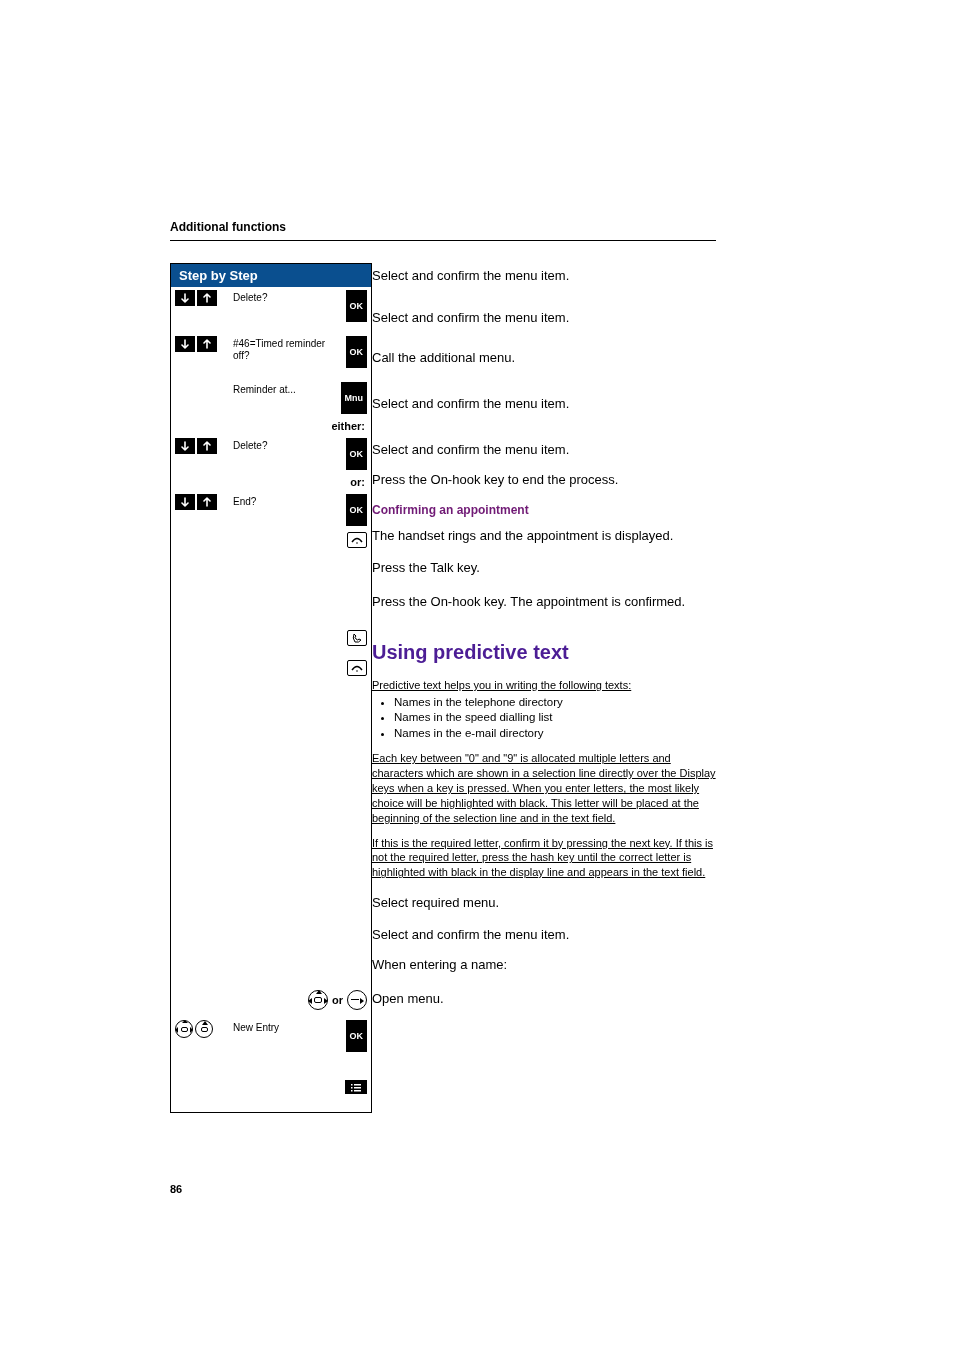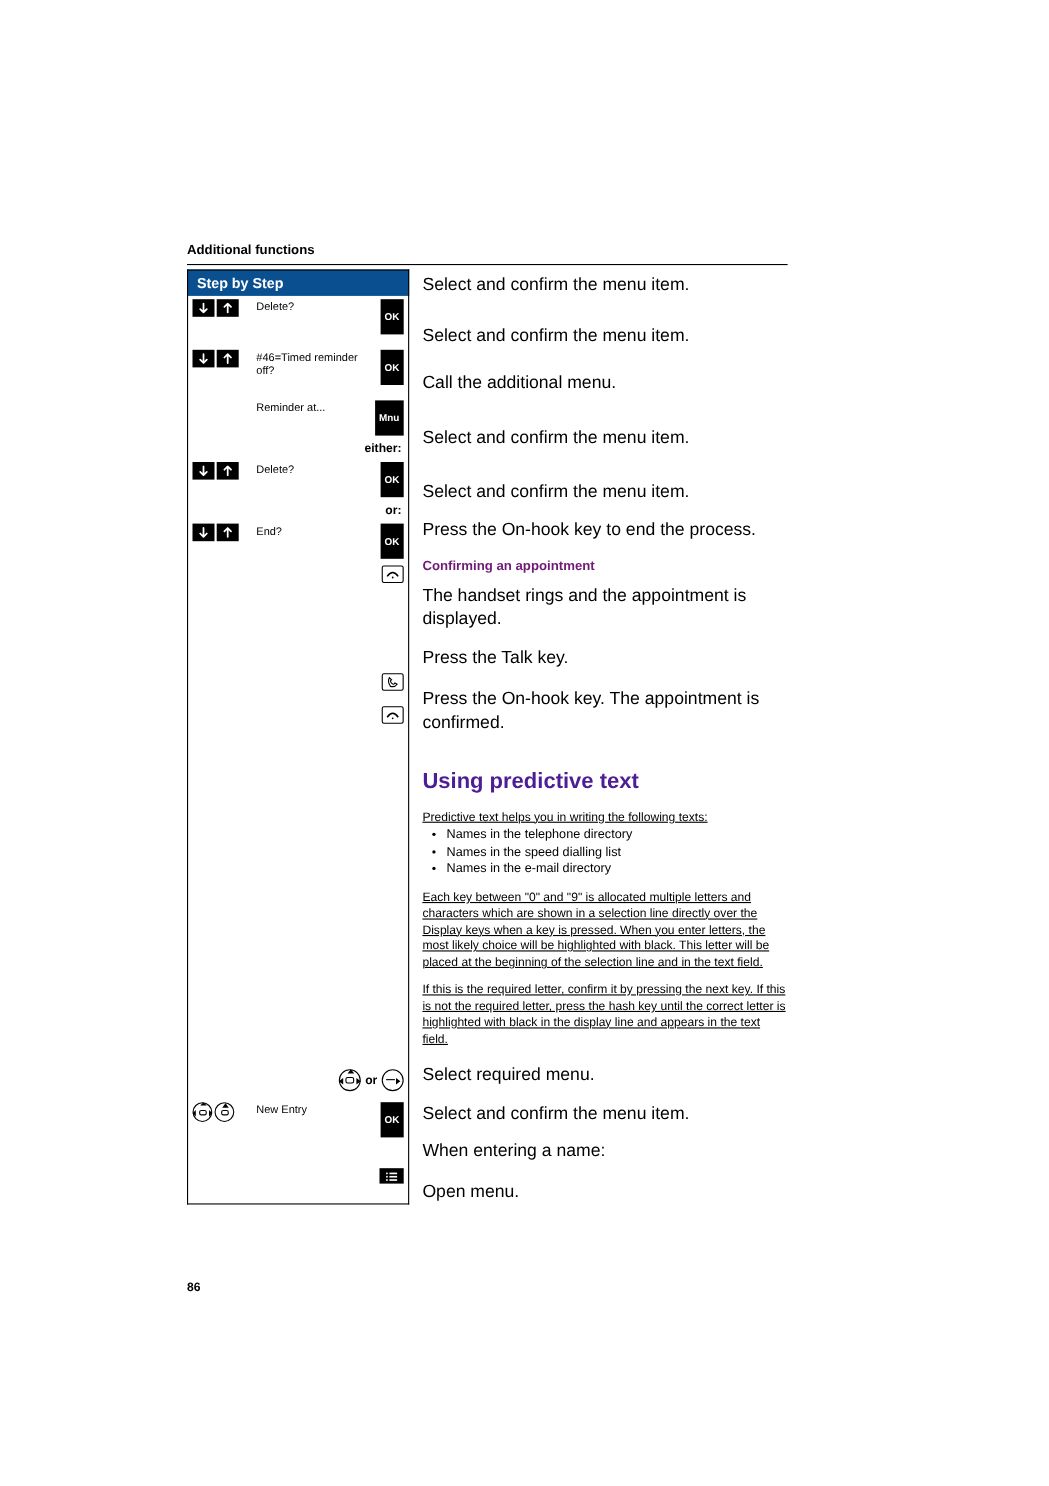--- a/index.html
+++ b/index.html
@@ -20,24 +20,23 @@
     margin: 220px 170px 6px 170px;
     font-weight: bold;
     font-size: 12px;
   }
   .header-rule {
     margin: 0 170px;
     border: 0;
     border-top: 1.5px solid #000;
   }
   .content-area {
-    margin: 4px 170px 0 170px;
+    margin: 22px 170px 0 170px;
     display: grid;
     grid-template-columns: 202px 1fr;
-    column-gap: 12px;
   }
   
   .left-col {
     position: relative;
   }
   .step-header {
     background: #0a4f8f;
     color: #fff;
     font-weight: bold;
     font-size: 13px;
@@ -119,21 +118,21 @@
     height: 14px;
     display:inline-flex;
     align-items:center;
     justify-content:center;
     font-size: 9px;
   }
 
   
   .right-col { }
   .instr {
-    font-size: 16px;
+    font-size: 13px;
     line-height: 1.35;
     margin-bottom: 12px;
     min-height: 18px;
   }
   .sub-heading {
     color: #701a75;
     font-weight: bold;
     font-size: 12px;
     margin: 10px 0 10px 0;
   }

